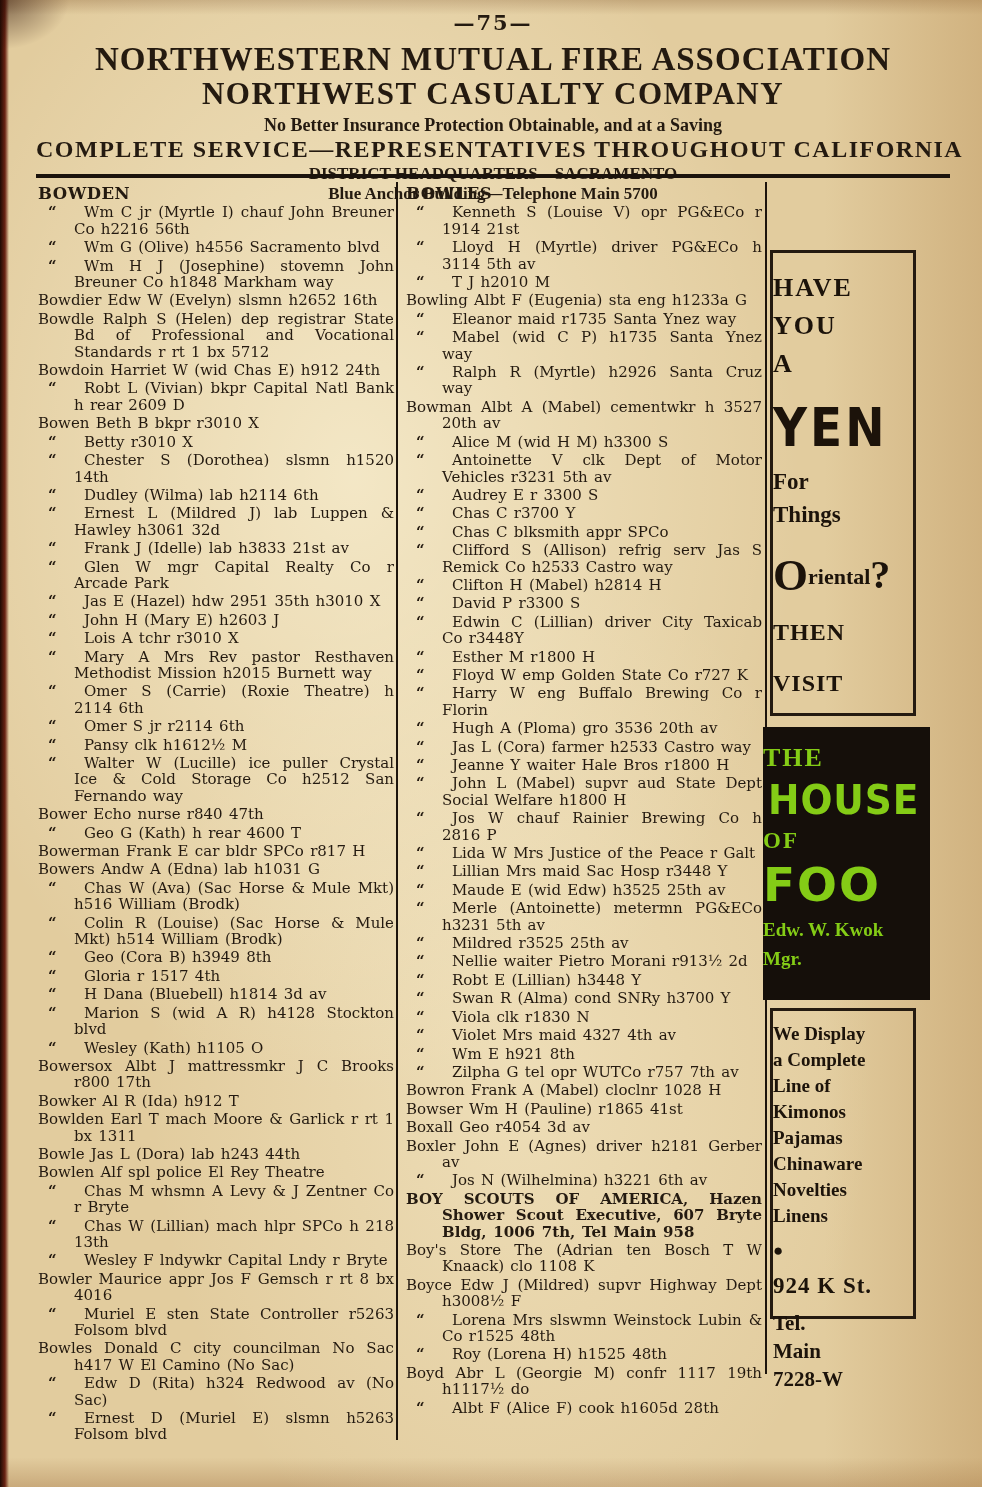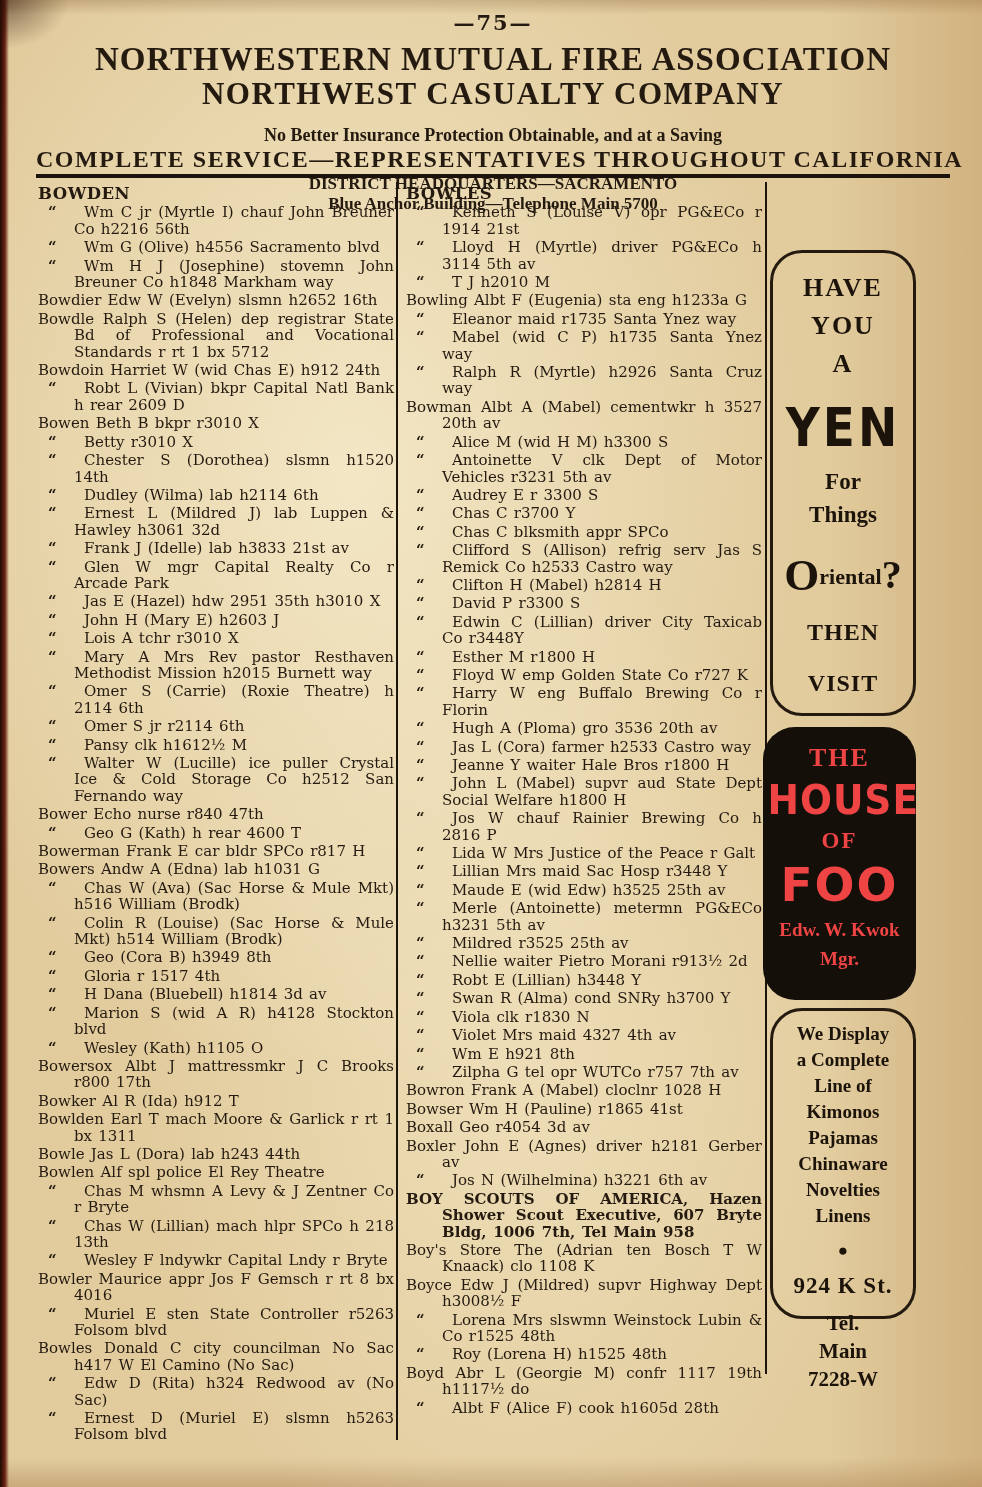--- a/index.html
+++ b/index.html
@@ -18,52 +18,52 @@
   .edge-left{position:absolute;left:0;top:0;width:9px;height:100%;
     background:linear-gradient(to right,#1e0a03,#6a2414 55%,rgba(106,36,20,0));}
   .corner-shade{position:absolute;left:0;top:0;width:70px;height:50px;
     background:radial-gradient(ellipse at 0 0, rgba(40,12,4,.55), rgba(40,12,4,0) 70%);}
 
   
   .header{position:absolute;left:36px;top:10px;width:914px;text-align:center;}
   .page-num{font-size:21px;font-weight:bold;letter-spacing:2px;}
   .title1{font-family:"Liberation Serif",serif;font-weight:bold;font-size:33px;line-height:36px;margin-top:6px;letter-spacing:1px;white-space:nowrap;}
   .title2{font-family:"Liberation Serif",serif;font-weight:bold;font-size:31px;line-height:34px;letter-spacing:1.5px;}
-  .tagline{font-family:"Liberation Serif",serif;font-weight:bold;font-size:18px;line-height:22px;margin-top:13px;}
+  .tagline{font-family:"Liberation Serif",serif;font-weight:bold;font-size:18px;line-height:22px;margin-top:3px;}
   .service{font-family:"Liberation Serif",serif;font-weight:bold;font-size:24px;line-height:26px;letter-spacing:1.5px;white-space:nowrap;}
   .district-row{display:flex;justify-content:space-between;font-family:"Liberation Serif",serif;
     font-weight:bold;font-size:17px;margin-top:2px;flex-direction:column;}
   .rule{position:absolute;left:36px;top:174px;width:914px;height:4px;background:#1b130c;}
 
   
   .col{position:absolute;top:186px;font-size:15px;line-height:16.4px;word-spacing:1.5px;}
   .col-left{left:38px;width:356px;}
   .col-right{left:406px;width:356px;}
   .entry{text-align:justify;padding-left:36px;text-indent:-36px;margin-bottom:2px;}
   .entry.heading{font-weight:bold;font-size:16.5px;letter-spacing:.5px;}
   .entry.bold{font-weight:bold;}
   .ditto{display:inline-block;width:46px;text-indent:0;padding-left:10px;font-weight:bold;box-sizing:border-box;}
   .ditto:empty{display:none;}
   .vline{position:absolute;width:2px;background:#1d140c;}
   .v1{left:396px;top:182px;height:1258px;}
   .v2{left:765px;top:182px;height:1192px;}
 
   
-  .ad-box{position:absolute;text-align:center;font-family:"Liberation Serif",serif;font-weight:bold;color:#1c130a;border-radius:32px;}
+  .ad-box{position:absolute;text-align:left;font-family:"Liberation Serif",serif;font-weight:bold;color:#1c130a;}
   .ad-yen{left:770px;top:250px;width:146px;height:466px;border:3px solid #241a10;box-sizing:border-box;padding-top:16px;}
   .yen-small{font-size:26px;line-height:38px;letter-spacing:2px;}
   .yen-big{font-family:"DejaVu Sans",sans-serif;font-weight:bold;font-size:47px;line-height:58px;letter-spacing:3px;margin:16px 0 8px;transform:scaleY(1.12);}
   .yen-mid{font-size:23px;line-height:33px;}
   .oriental{margin:18px 0 4px;white-space:nowrap;}
   .oriental .big-o{font-size:45px;font-weight:bold;vertical-align:-6px;}
   .oriental .rest{font-size:22px;font-weight:bold;}
   .oriental .big-q{font-size:40px;font-weight:bold;vertical-align:-4px;}
   .yen-visit{font-size:24px;line-height:39px;margin-top:12px;letter-spacing:1px;}
 
-  .ad-foo{left:763px;top:727px;width:153px;height:273px;background:#150f0a;color:#ef4444;box-sizing:border-box;padding-top:14px;}
+  .ad-foo{left:763px;top:727px;width:167px;height:273px;background:#150f0a;color:#84cc16;box-sizing:border-box;padding-top:14px;}
   .foo-the{font-size:26px;line-height:34px;letter-spacing:2px;}
   .foo-house{font-family:"DejaVu Sans",sans-serif;font-size:40px;line-height:50px;transform:scaleX(.94);letter-spacing:1px;}
   .foo-of{font-size:23px;line-height:32px;letter-spacing:2px;}
   .foo-foo{font-family:"DejaVu Sans",sans-serif;font-size:47px;line-height:56px;letter-spacing:2px;}
   .foo-mgr{font-size:19px;line-height:25px;margin-top:4px;}
 
   .ad-display{left:770px;top:1008px;width:146px;height:311px;border:3px solid #241a10;box-sizing:border-box;padding-top:10px;}
   .disp-line{font-size:19px;line-height:26px;}
   .disp-bullet{font-size:17px;line-height:20px;margin:12px 0 10px;}
   .disp-address{font-size:23px;line-height:30px;margin-bottom:8px;letter-spacing:1px;}

